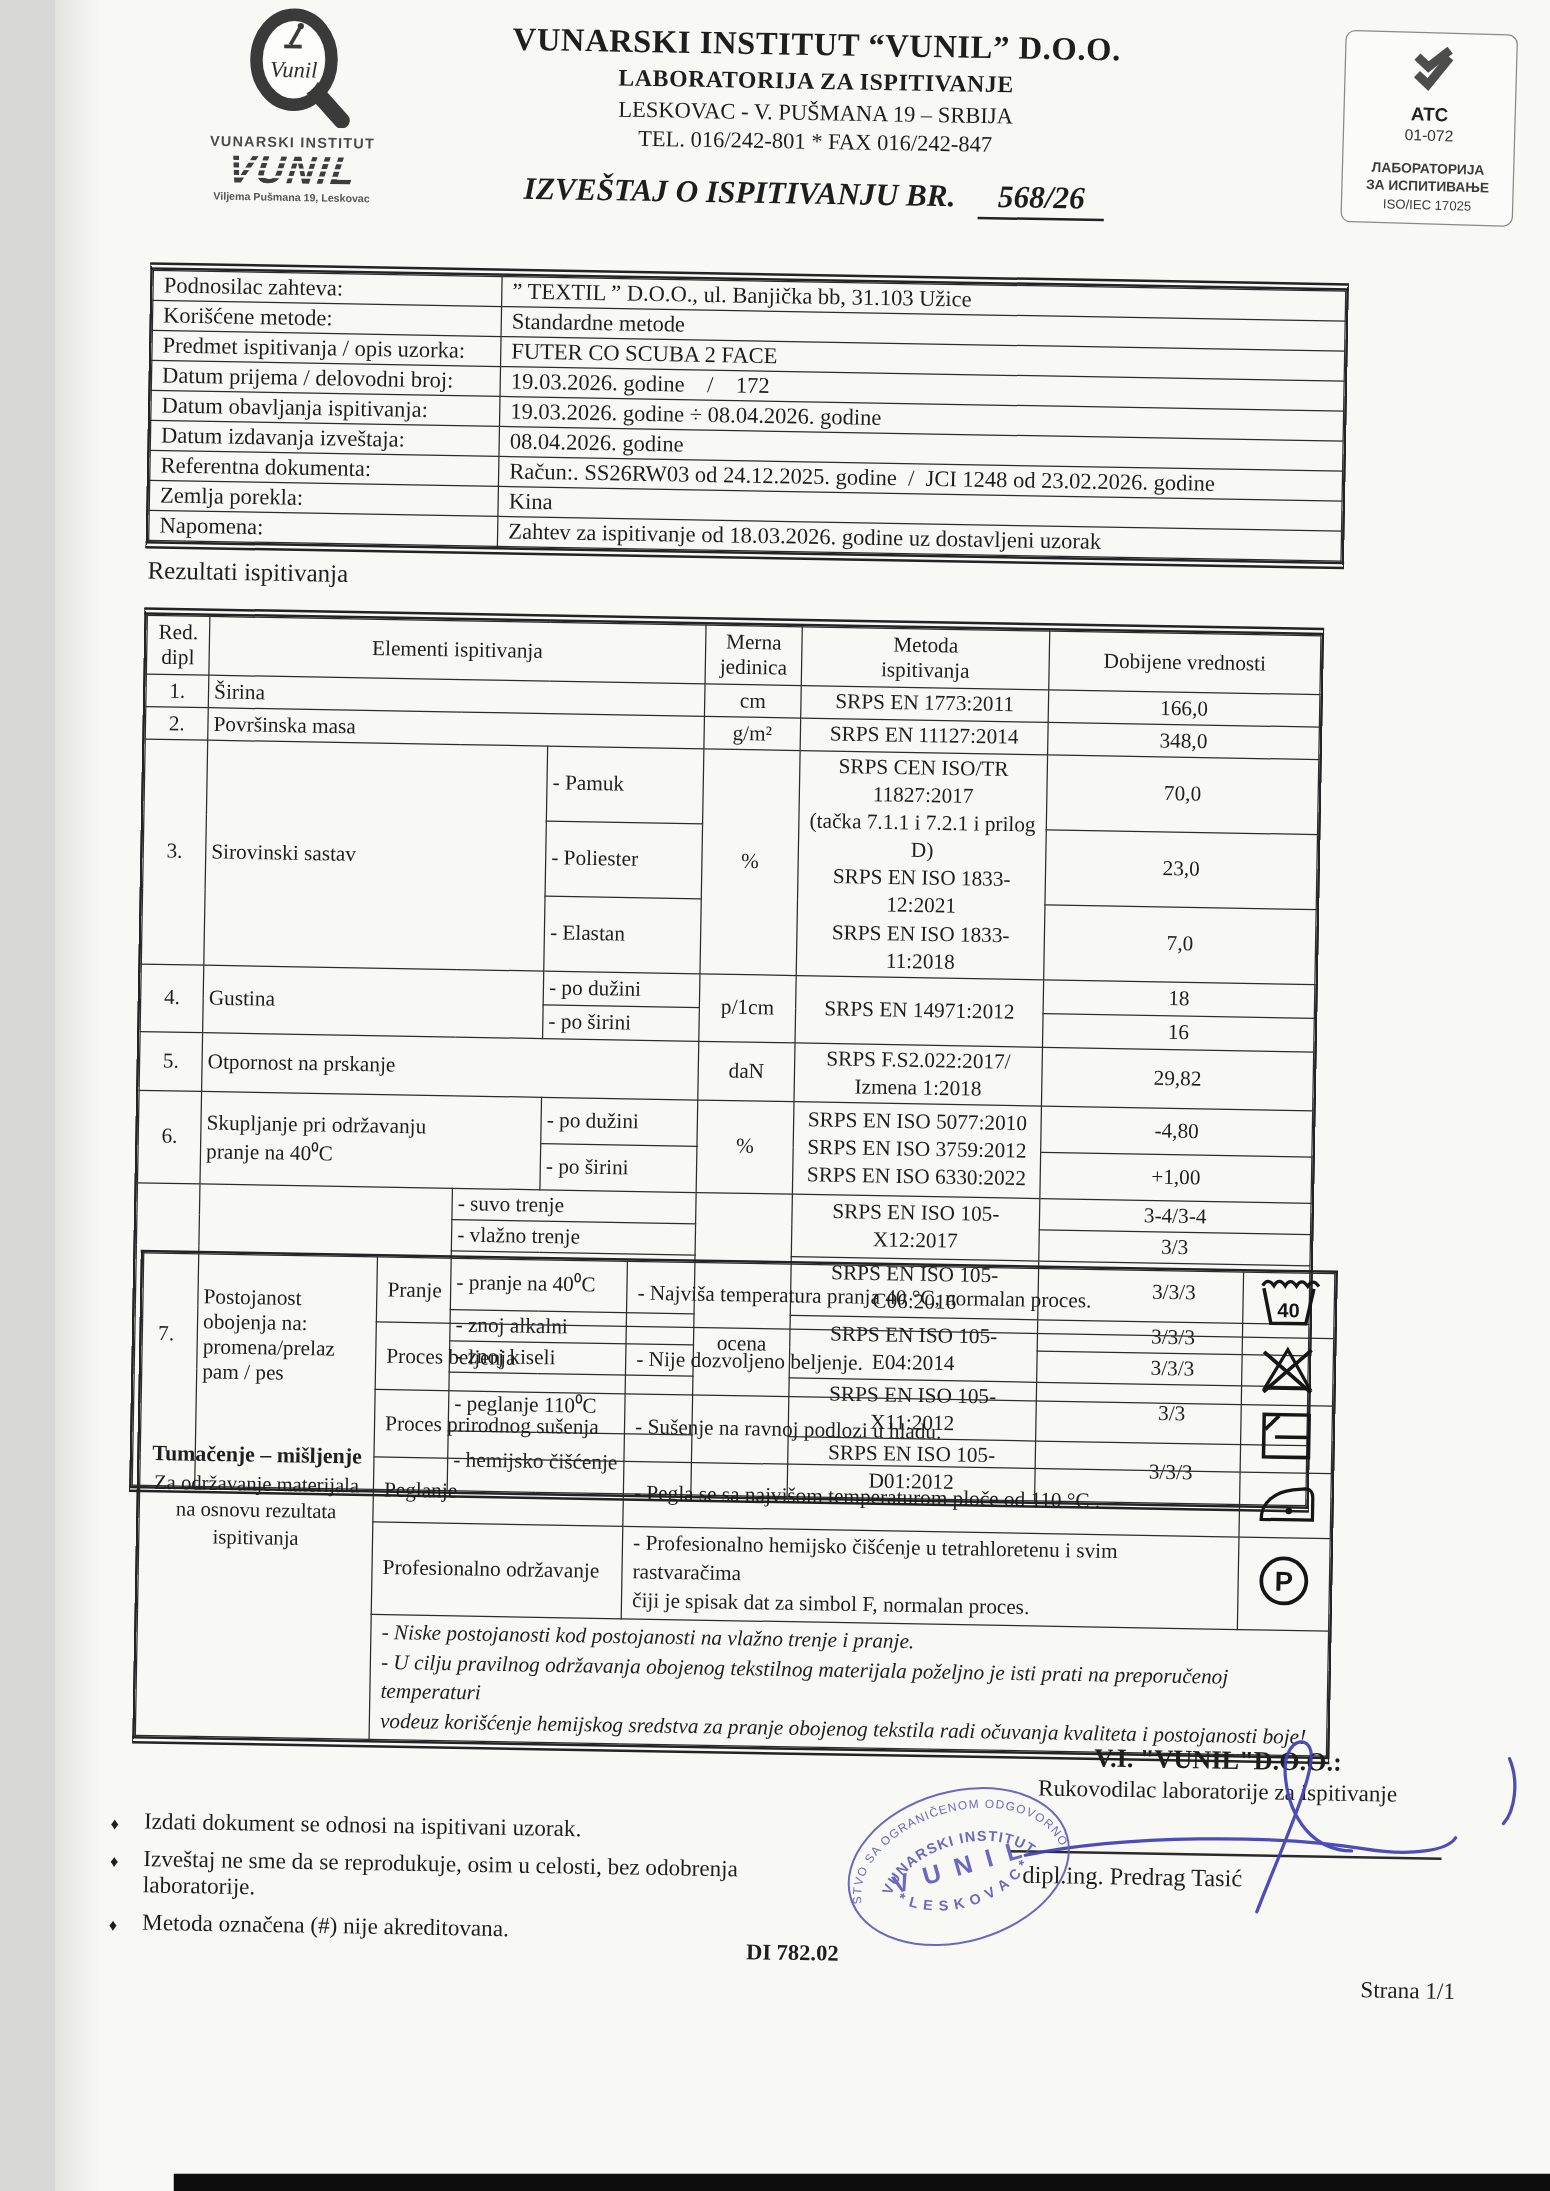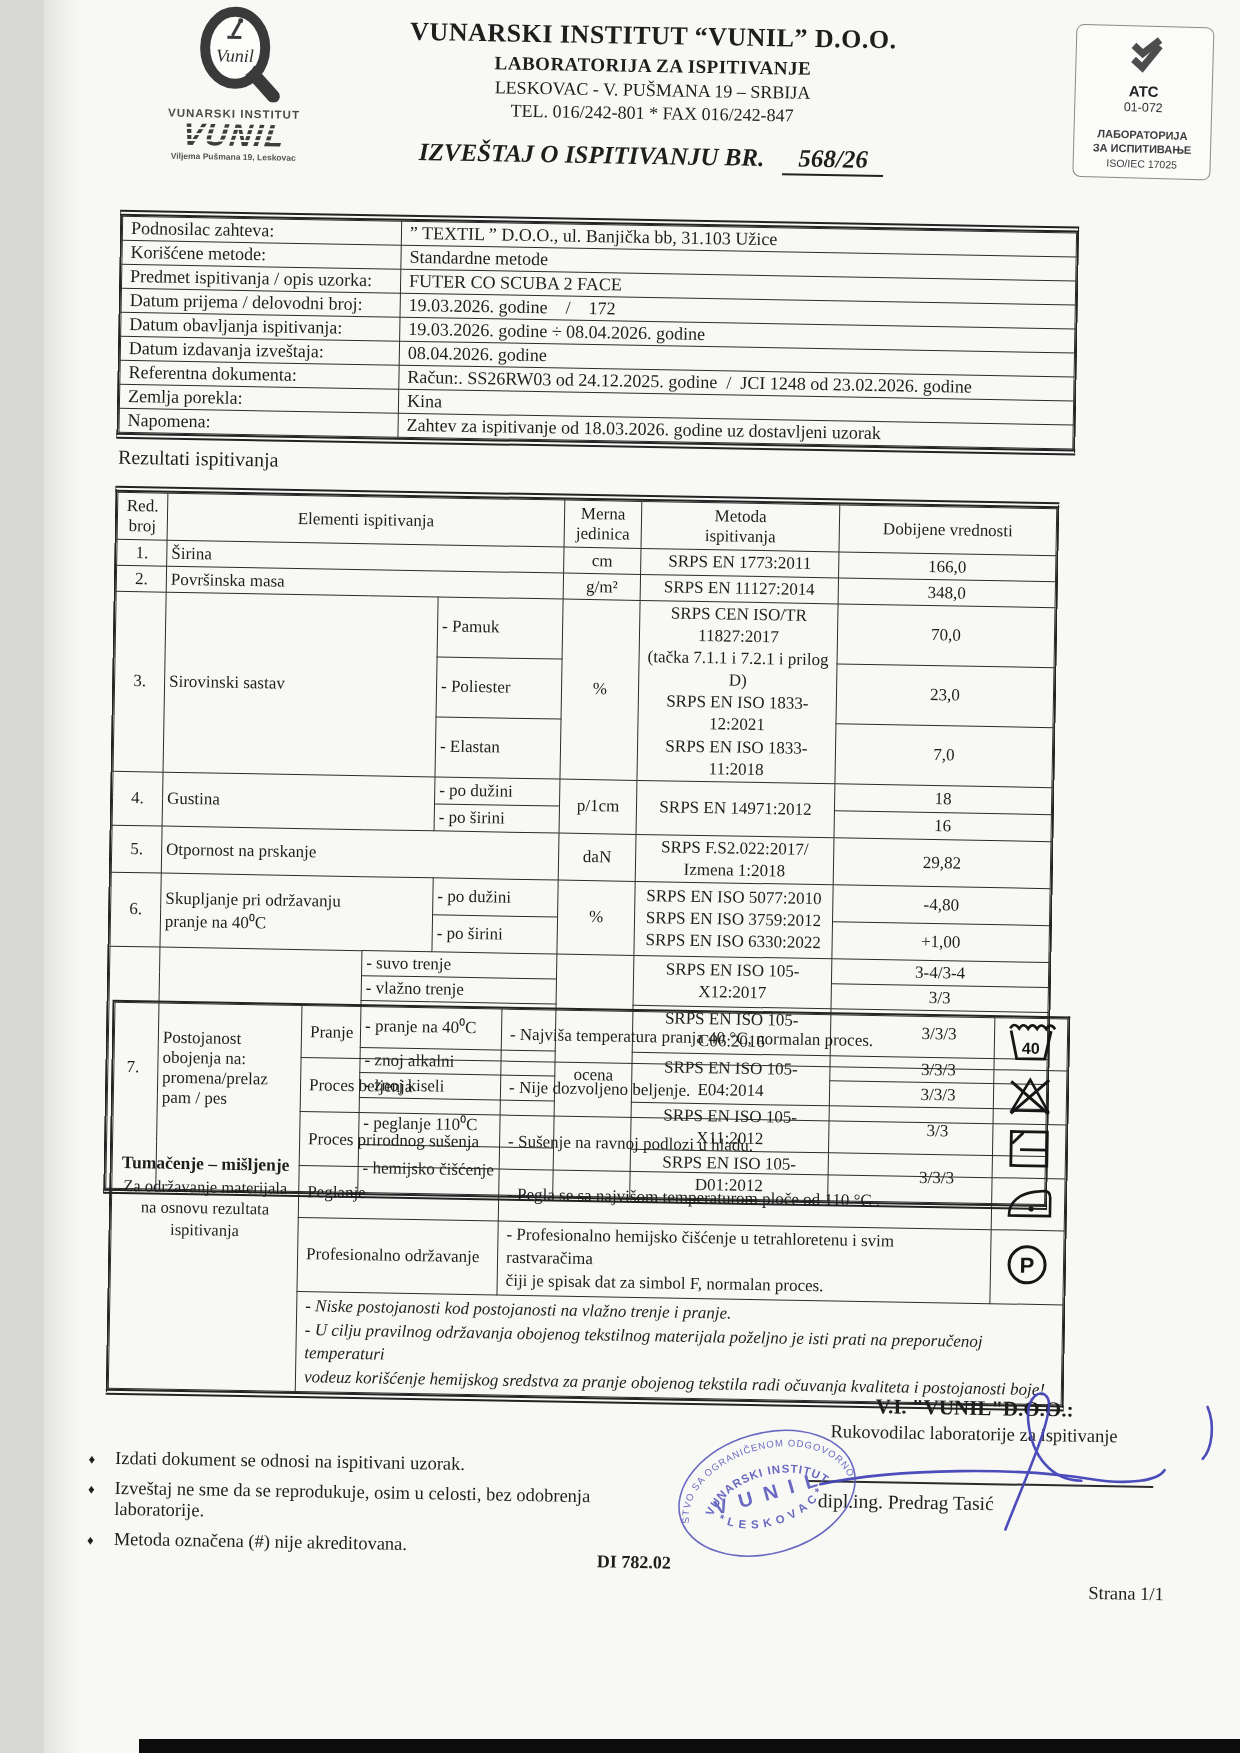--- a/index.html
+++ b/index.html
@@ -187,21 +187,21 @@
             <col style="width:202px">
             <col style="width:70px">
           <col style="width:125px">
             <col style="width:77px">
             <col style="width:198px">
             <col>
         </colgroup>
         <tbody>
             <tr class="h-head">
           <td class="c pre">Red.
-broj</td>
+dipl</td>
           <td class="c" colspan="3">Elementi ispitivanja</td>
           <td class="c pre">Merna
 jedinica</td>
           <td class="c pre">Metoda
 ispitivanja</td>
           <td class="c">Dobijene vrednosti</td>
         </tr>
         <tr class="h24">
           <td class="c">1.</td>
           <td class="nm" colspan="3">Širina</td>

